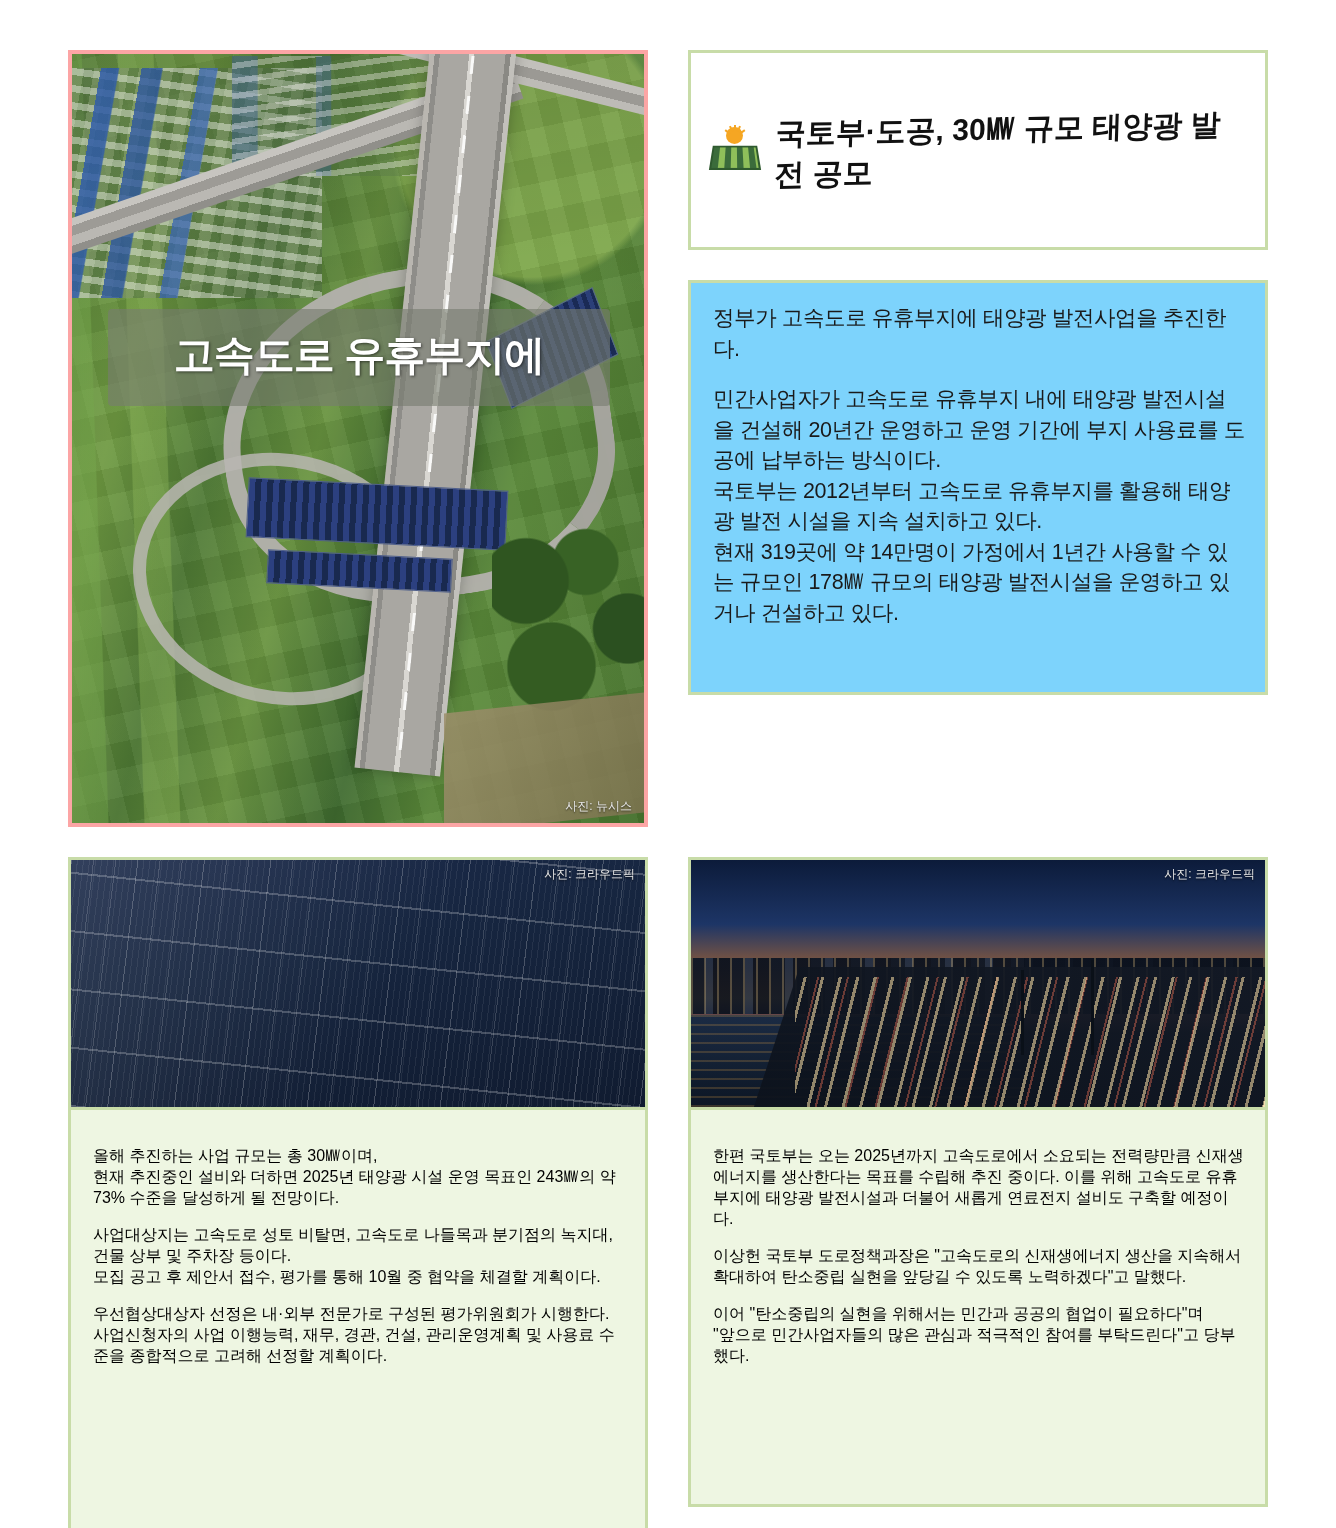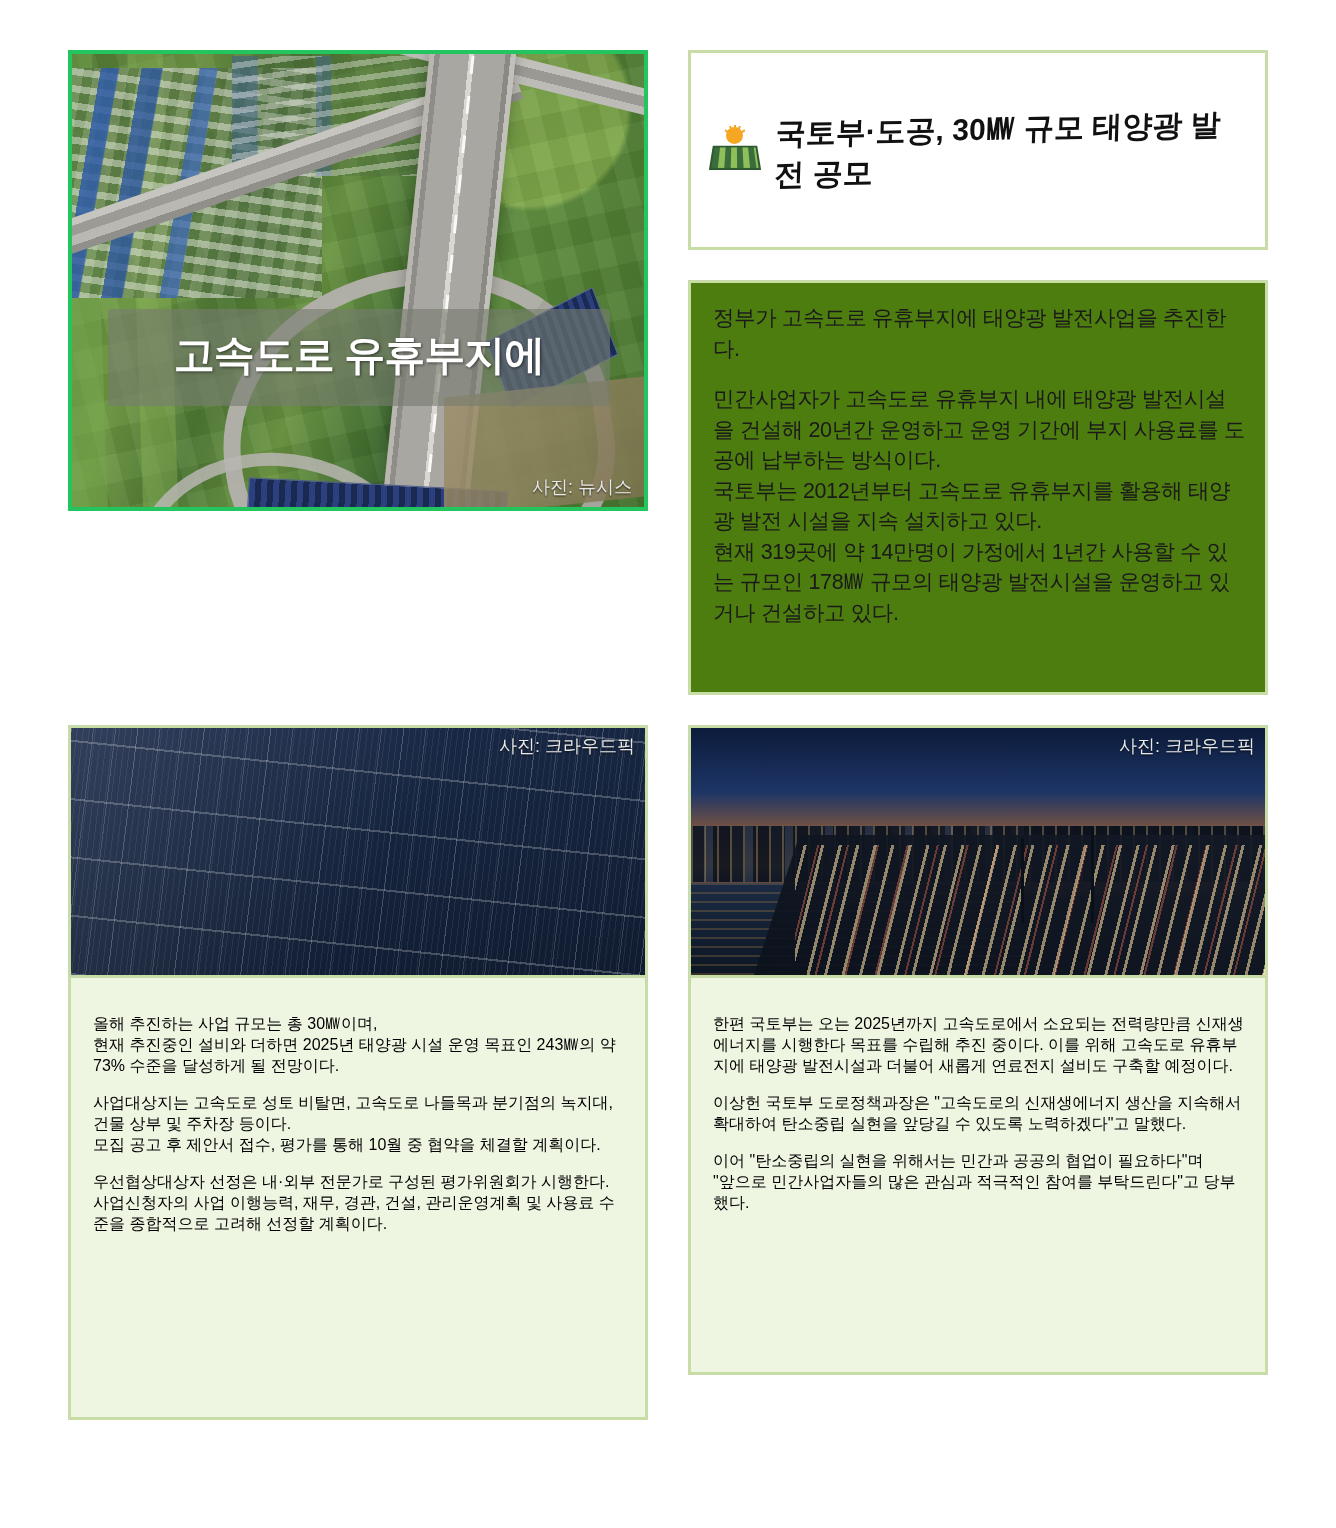--- a/index.html
+++ b/index.html
@@ -34,22 +34,22 @@
     grid-column-gap: 40px;
     grid-row-gap: 30px;
   }
 
   .cell { position: relative; }
 
   
   .hero {
     position: relative;
     width: 580px;
-    height: 461px;
-    border: 4px solid #22c55e;
+    height: 777px;
+    border: 4px solid #fca5a5;
     overflow: hidden;
     background: #4a6b33;
   }
   .hero-art {
     position: absolute;
     inset: 0;
     background:
       
       linear-gradient(170deg, rgba(0,0,0,0.10), rgba(0,0,0,0.0) 40%),
       radial-gradient(circle at 80% 12%, #7fa94b 0 16%, rgba(127,169,75,0) 17%),
@@ -189,21 +189,21 @@
     font-size: 41px;
     font-weight: bold;
     letter-spacing: -1px;
     line-height: 1.38;
     text-shadow: 1px 1px 3px rgba(0,0,0,0.55);
     white-space: nowrap;
   }
   .photo-credit {
     position: absolute;
     color: #e8e8e8;
-    font-size: 18px;
+    font-size: 12px;
     text-shadow: 0 1px 2px rgba(0,0,0,0.7);
   }
   .credit-hero { right: 12px; bottom: 8px; }
 
   
   .headline-box {
     width: 580px;
     height: 200px;
     border: 3px solid #c8dca8;
     background: #ffffff;
@@ -235,21 +235,21 @@
     font-weight: bold;
     color: #111;
     letter-spacing: 0px;
     transform: rotate(-1.2deg) skewX(-3deg);
     font-family: "Liberation Sans", sans-serif;
   }
 
   
   .text-panel {
     border: 3px solid #c8dca8;
-    background: #4d7c0f;
+    background: #7dd3fc;
     padding: 20px 20px 18px 22px;
   }
   .tr-panel {
     width: 580px;
     height: 415px;
     margin-top: 30px;
   }
   .text-panel p {
     margin: 0 0 20px 0;
     font-size: 21.5px;
@@ -428,21 +428,21 @@
         <div class="br-art"></div>
         <div class="br-city"></div>
         <div class="br-water"></div>
         <div class="br-road"></div>
         <div class="br-streaks"></div>
         <div class="br-pole" style="left:330px; top:110px; height:85px;"></div>
         <div class="br-pole" style="left:400px; top:100px; height:95px;"></div>
         <div class="photo-credit credit-br">사진: 크라우드픽</div>
       </div>
       <div class="br-text">
-        <p>한편 국토부는 오는 2025년까지 고속도로에서 소요되는 전력량만큼 신재생에너지를 시행한다 목표를 수립해 추진 중이다. 이를 위해 고속도로 유휴부지에 태양광 발전시설과 더불어 새롭게 연료전지 설비도 구축할 예정이다.</p>
+        <p>한편 국토부는 오는 2025년까지 고속도로에서 소요되는 전력량만큼 신재생에너지를 생산한다는 목표를 수립해 추진 중이다. 이를 위해 고속도로 유휴부지에 태양광 발전시설과 더불어 새롭게 연료전지 설비도 구축할 예정이다.</p>
         <p>이상헌 국토부 도로정책과장은 "고속도로의 신재생에너지 생산을 지속해서 확대하여 탄소중립 실현을 앞당길 수 있도록 노력하겠다"고 말했다.</p>
         <p style="white-space:pre-line">이어 "탄소중립의 실현을 위해서는 민간과 공공의 협업이 필요하다"며
 "앞으로 민간사업자들의 많은 관심과 적극적인 참여를 부탁드린다"고 당부했다.</p>
       </div>
     </div>
 
   </div>
 </div>
 
 </body></html>

